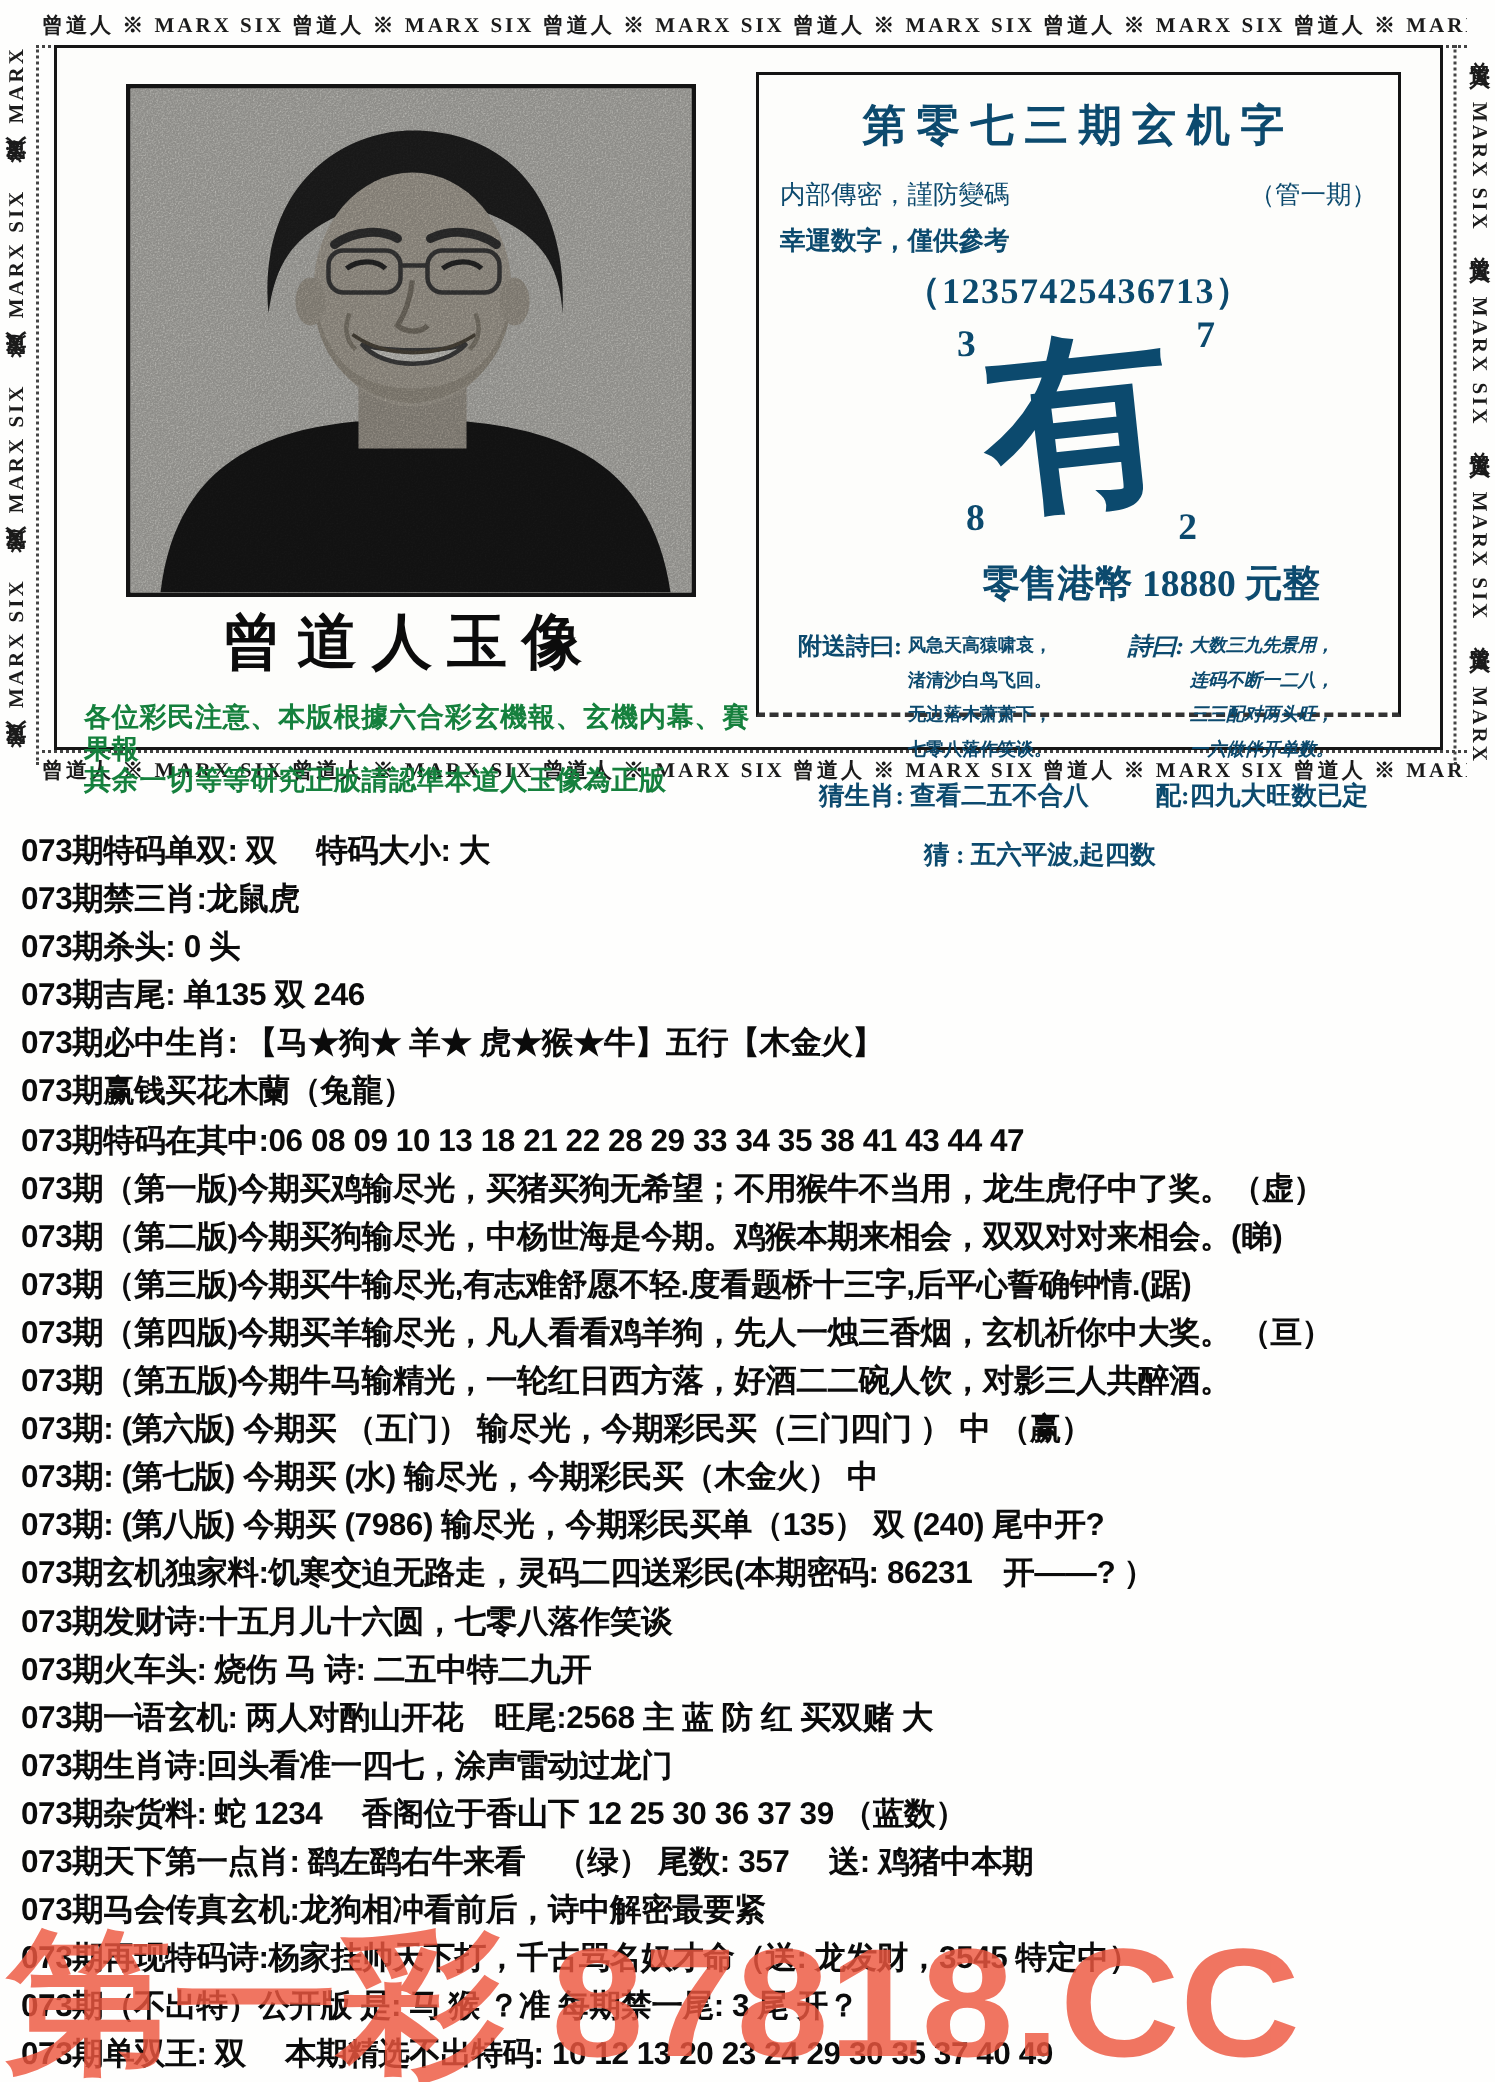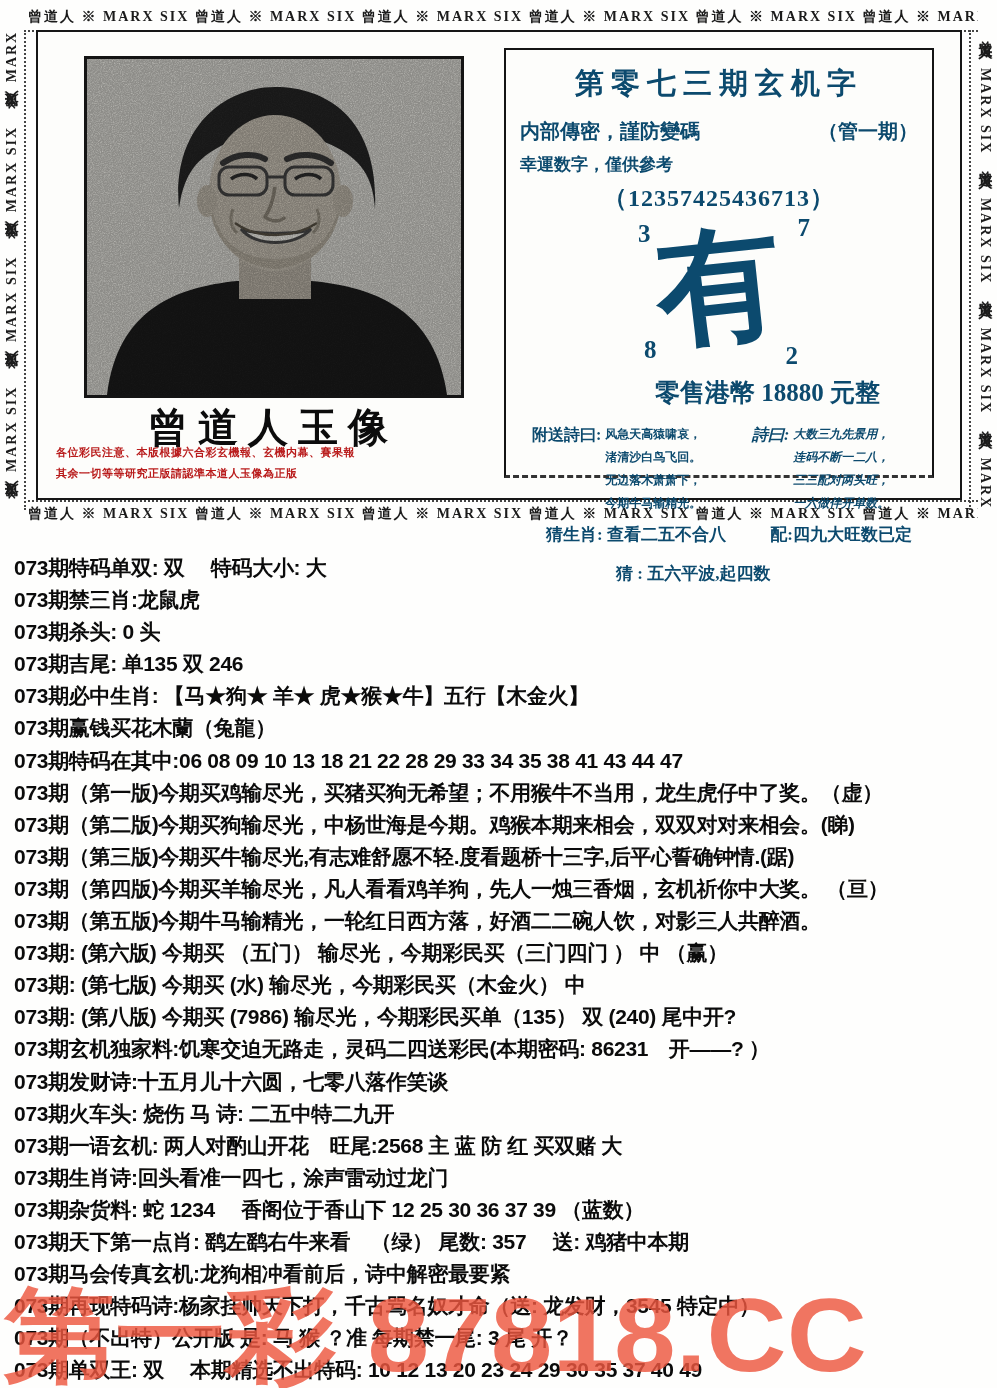--- a/index.html
+++ b/index.html
@@ -41,37 +41,37 @@
     border:3px solid #141414;background:#dcdbd6;
   }
   .photo-frame svg{display:block;}
   .caption{
     position:absolute;left:20px;top:368px;width:430px;
     text-align:center;
     font-family:"Liberation Serif",serif;
     font-size:40px;font-weight:bold;letter-spacing:10px;color:#0c0c0c;
   }
   .notice{
-    position:absolute;left:18px;top:410px;width:448px;
-    font-size:11px;font-weight:bold;line-height:21px;color:#b91c1c;
+    position:absolute;left:18px;top:436px;width:448px;
+    font-size:18px;font-weight:bold;line-height:21px;color:#15803d;
     letter-spacing:0.5px;
   }
   
   .mystic-panel{
     position:absolute;right:26px;top:16px;width:430px;height:430px;
     border:2px solid #141414;border-bottom:3px dashed #333;
     font-family:"Liberation Serif",serif;color:#0c4a6e;
     box-sizing:border-box;padding:10px 14px 6px 14px;
   }
   .mp-title{
     text-align:center;font-size:29px;font-weight:bold;letter-spacing:7px;
     margin-top:4px;
   }
   .mp-row1{display:flex;justify-content:space-between;margin-top:14px;
-    font-size:20px;font-weight:bold;}
+    font-size:17px;font-weight:normal;}
   .mp-row2{font-size:17px;font-weight:bold;margin-top:8px;}
   .mp-numbers{text-align:center;font-size:24px;font-weight:bold;margin-top:6px;letter-spacing:1px;}
   .mp-glyphbox{position:relative;height:150px;margin-top:2px;}
   .mp-glyph{
     position:absolute;left:50%;top:48%;transform:translate(-50%,-50%) rotate(-6deg);
     font-size:125px;font-weight:bold;font-family:"Liberation Serif",serif;
   }
   .mp-num{position:absolute;font-size:25px;font-weight:bold;}
   .mp-num-tl{left:118px;top:4px;}
   .mp-num-tr{right:108px;top:-2px;}
@@ -185,21 +185,21 @@
 
       <div class="mp-price">零售港幣 18880 元整</div>
 
       <div class="mp-poems">
         <div class="mp-poem-left">
           <div class="mp-poem-label">附送詩曰:</div>
           <div class="mp-poem-lines">
             <div>风急天高猿啸哀，</div>
             <div>渚清沙白鸟飞回。</div>
             <div>无边落木萧萧下，</div>
-            <div>今期牛马输精光。</div>
+            <div>七零八落作笑谈。</div>
           </div>
         </div>
         <div class="mp-poem-right">
           <div class="mp-poem-label">詩曰:</div>
           <div class="mp-poem-lines">
             <div>大数三九先景用，</div>
             <div>连码不断一二八，</div>
             <div>三三配对两头旺，</div>
             <div>一六做伴开单数。</div>
           </div>

